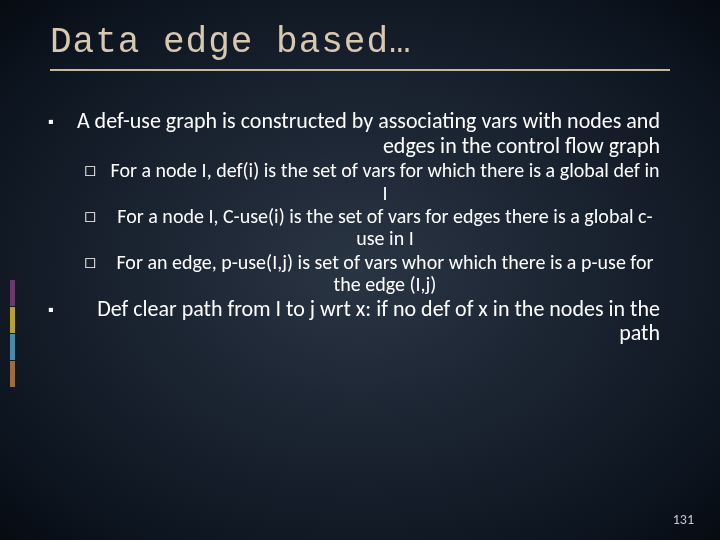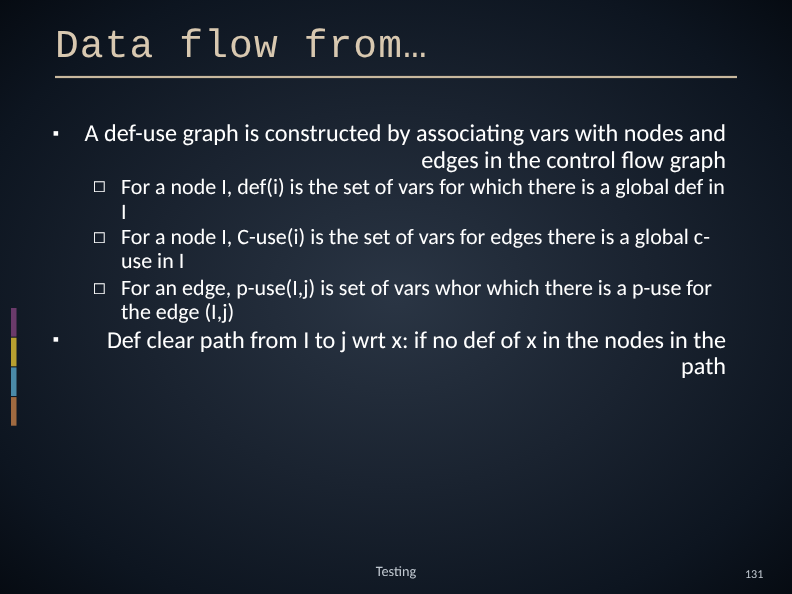--- a/index.html
+++ b/index.html
@@ -60,20 +60,21 @@
     margin-bottom: 1px;
   }
   .lvl2 .bullet {
     width: 26px;
     flex: 0 0 26px;
     font-size: 15px;
     padding-top: 3px;
   }
   .lvl2 .text {
     flex: 1;
+    text-align: center;
   }
   .left-accent {
     position: absolute;
     left: 10px;
     top: 280px;
     width: 5px;
   }
   .stripe {
     width: 5px;
     margin-bottom: 1px;
@@ -88,37 +89,37 @@
     left: 0;
     width: 100%;
     text-align: center;
     font-size: 13px;
     color: #c0c8d0;
   }
   .page-num {
     position: absolute;
     bottom: 12px;
     right: 26px;
-    font-size: 11px;
+    font-size: 14px;
     color: #c0c8d0;
   }
 </style>
 </head>
 <body>
 
 <div class="slide">
 
   <div class="left-accent">
     <div class="stripe s1"></div>
     <div class="stripe s2"></div>
     <div class="stripe s3"></div>
     <div class="stripe s4"></div>
   </div>
 
-  <div class="title">Data flow from…</div>
+  <div class="title">Data edge based…</div>
   <div class="title-rule"></div>
 
   <div class="content">
 
     <div class="lvl1">
       <div class="bullet">▪</div>
       <div class="text">A def-use graph is constructed by associating vars with nodes and edges in the control flow graph</div>
     </div>
 
     <div class="sub">
@@ -136,16 +137,15 @@
       </div>
     </div>
 
     <div class="lvl1">
       <div class="bullet">▪</div>
       <div class="text">Def clear path from I to j wrt x: if no def of x in the nodes in the path</div>
     </div>
 
   </div>
 
-  <div class="footer-label">Testing</div>
   <div class="page-num">131</div>
 
 </div>
 
 </body></html>

